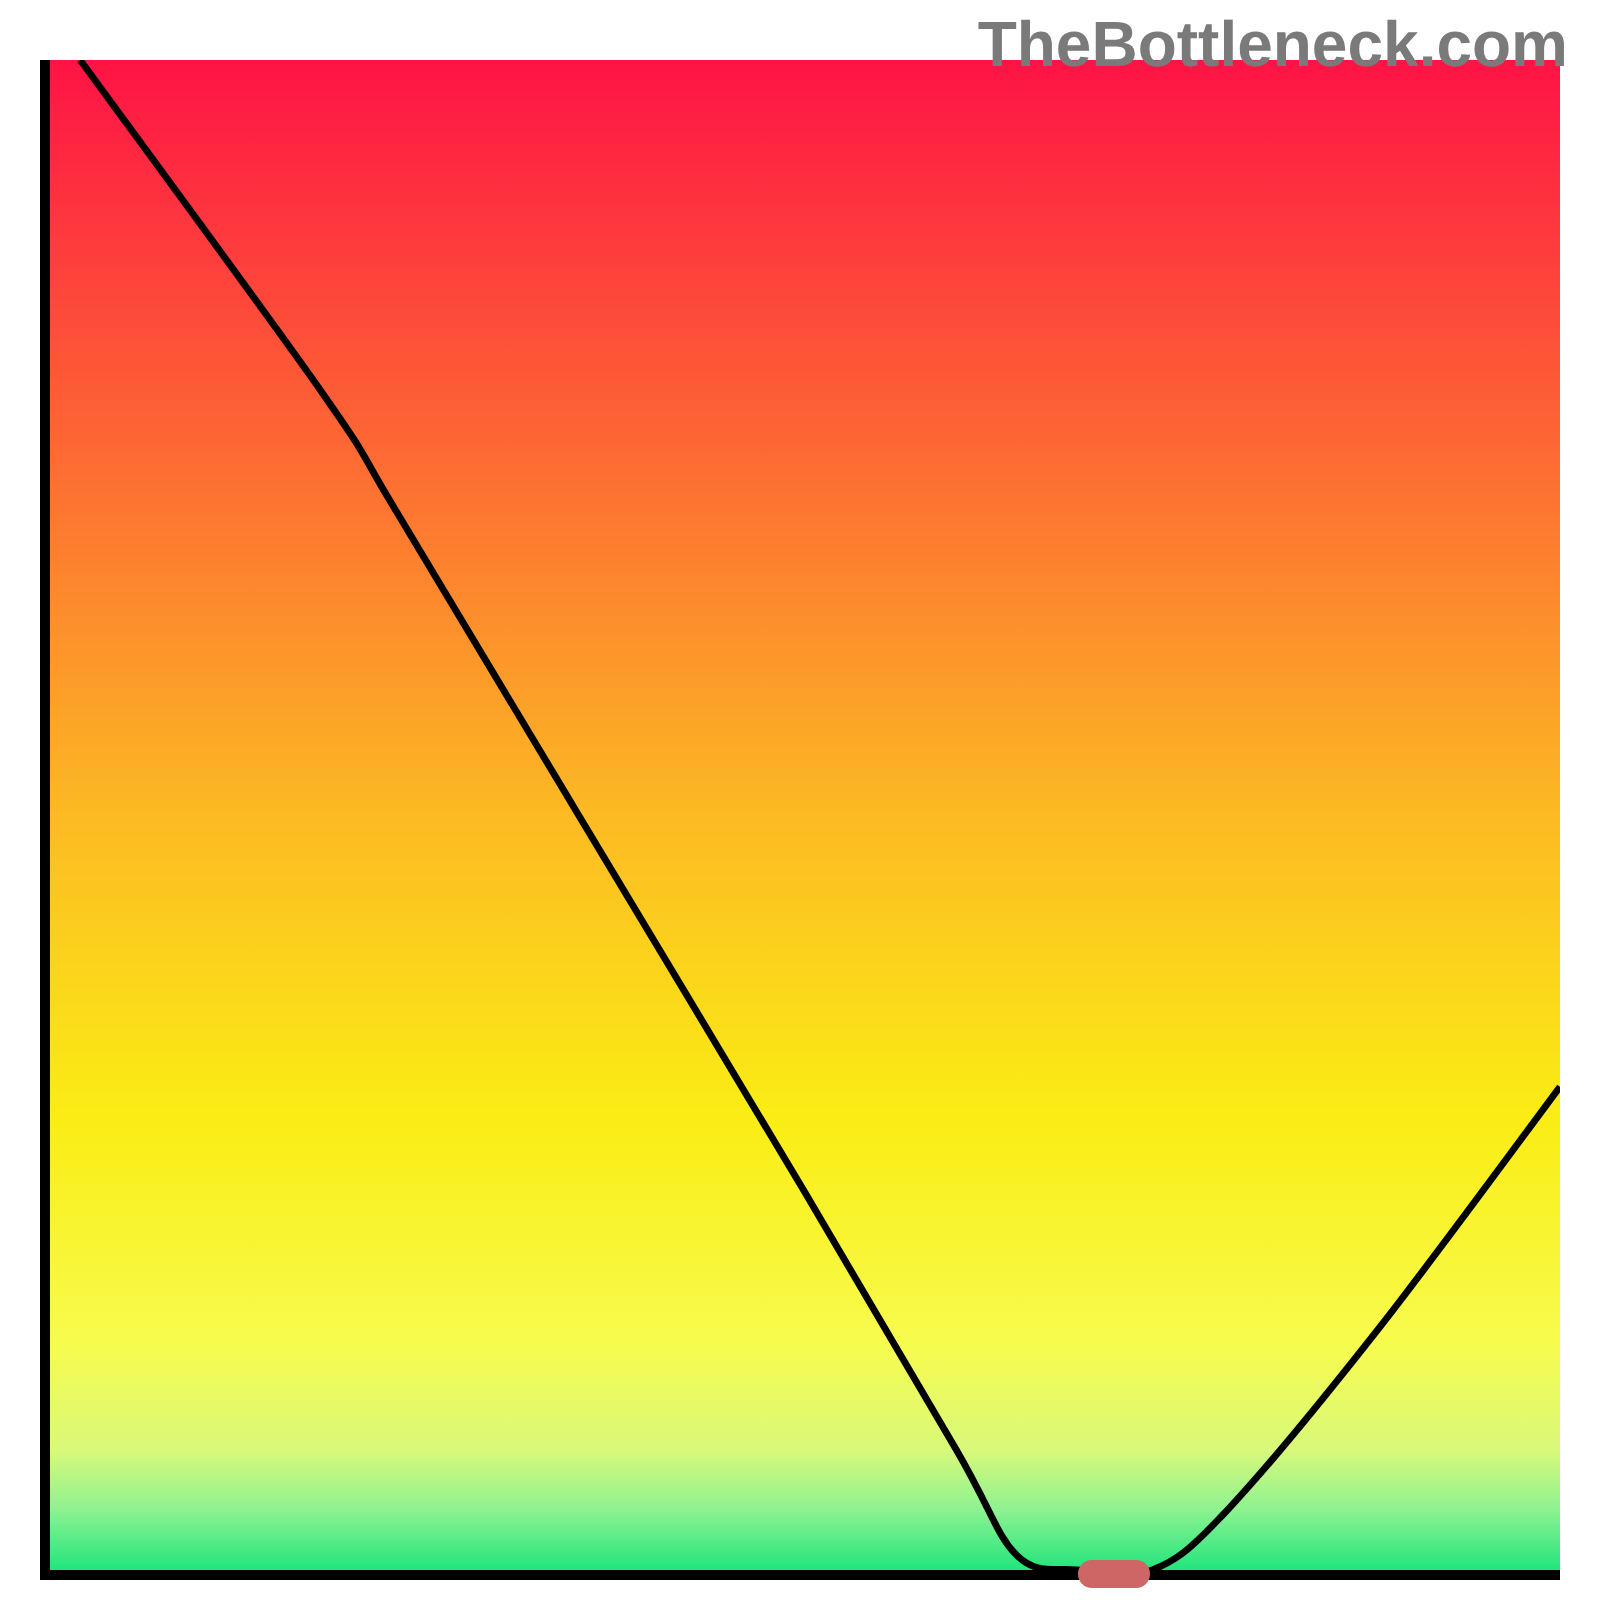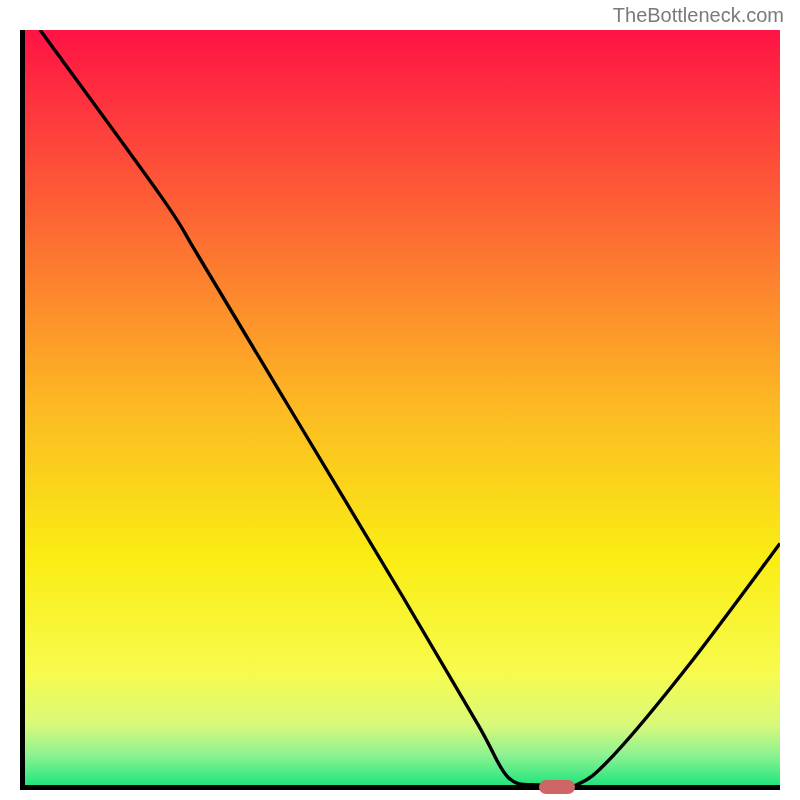--- a/index.html
+++ b/index.html
@@ -9,22 +9,22 @@
     background: #fff;
     font-family: Arial, sans-serif;
     position: relative;
     overflow: hidden;
   }
   .watermark {
     position: absolute;
     top: 4px;
     right: 16px;
     color: #7a7a7a;
-    font-size: 20px;
-    font-weight: 400;
+    font-size: 32px;
+    font-weight: 700;
     z-index: 10;
   }
   .plot-frame {
     position: absolute;
     left: 20px;
     top: 30px;
     width: 760px;
     height: 760px;
     border-left: 5px solid #000;
     border-bottom: 5px solid #000;

